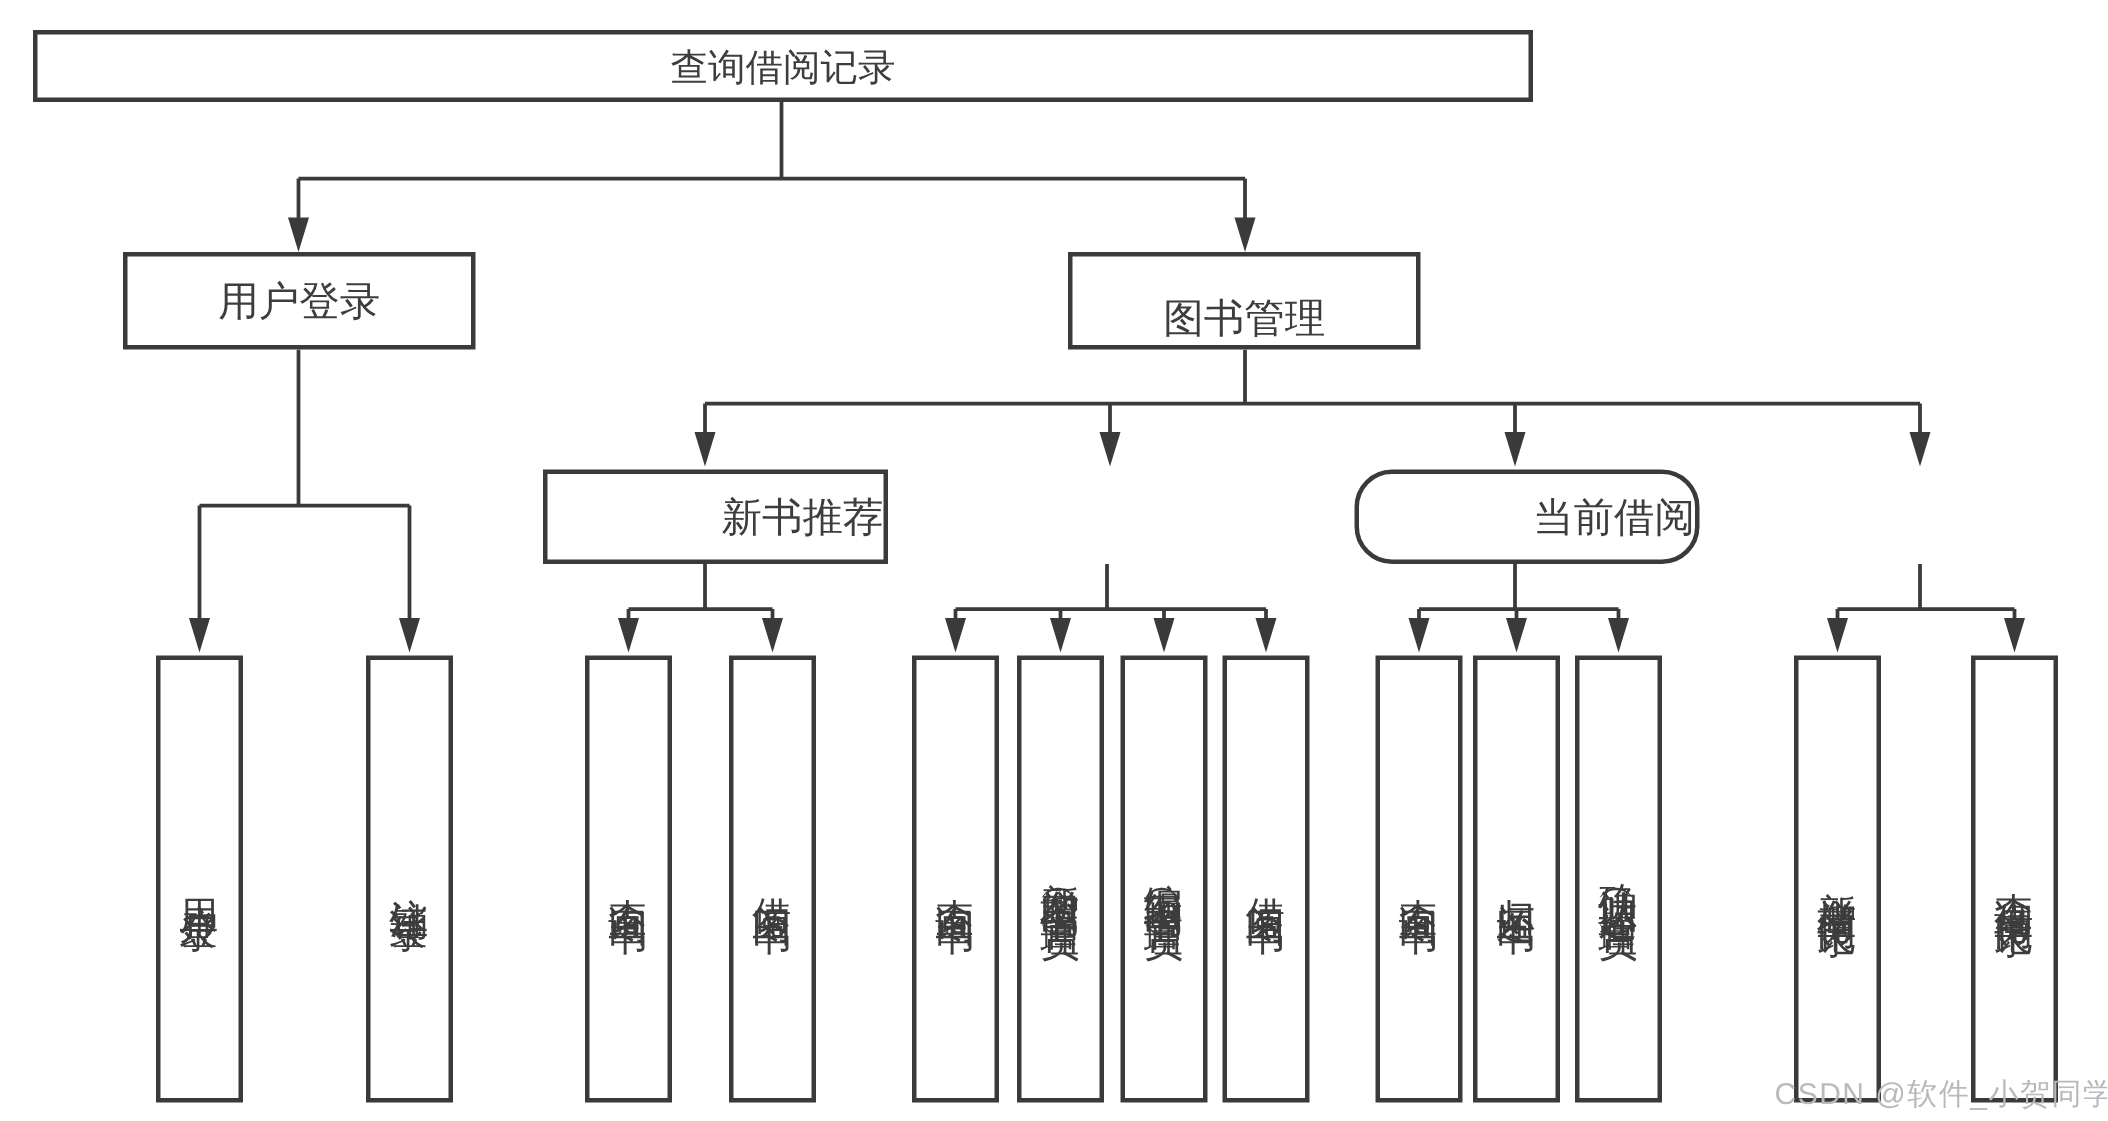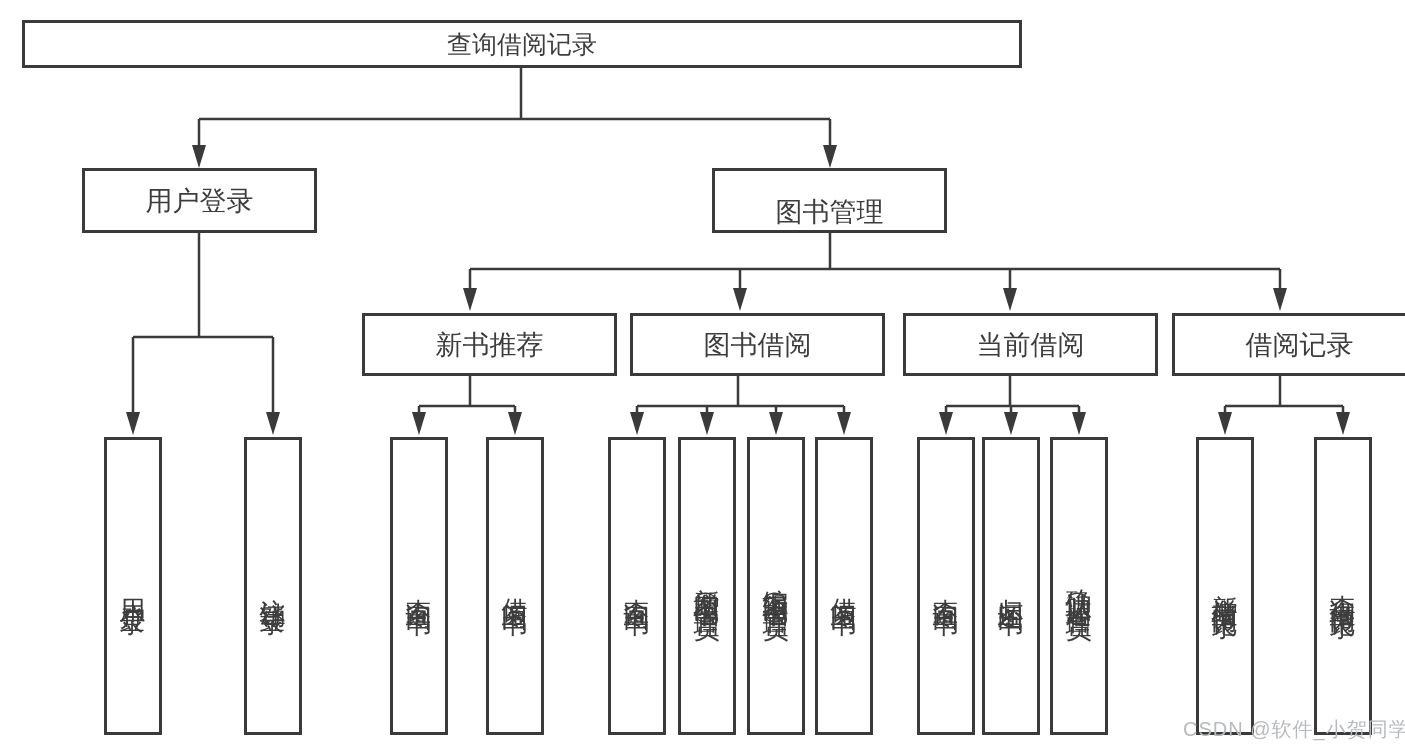--- a/index.html
+++ b/index.html
@@ -42,21 +42,21 @@
     border: 3px solid var(--line);
     display: flex;
     align-items: center;
     justify-content: center;
     color: var(--text);
     z-index: 2;
   }
 
   .root-box   { left: 22px;  top: 20px;  width: 1000px; height: 48px; font-size: 25px; }
   .branch-box { width: 235px; height: 65px; font-size: 27px; }
-  .section-box{ width: 255px; height: 63px; font-size: 27px; }
+  .section-box{ width: 230px; height: 63px; font-size: 27px; justify-content: flex-end; }
 
   .leaf {
     width: 58px;
     height: 298px;
     top: 437px;
     font-size: 26px;
   }
   .leaf .vtext {
     writing-mode: vertical-rl;
     text-orientation: mixed;
@@ -124,28 +124,22 @@
   <div class="box branch-box" style="left:82px; top:168px;">
     <span>用户登录</span>
   </div>
   <div class="box branch-box" style="left:712px; top:168px;align-items:flex-end;">
     <span>图书管理</span>
   </div>
 
   <div class="box section-box" style="left:362px; top:313px;">
     <span>新书推荐</span>
   </div>
-  <div class="box section-box" style="left:630px; top:313px;">
-    <span>图书借阅</span>
-  </div>
-  <div class="box section-box" style="left:903px; top:313px;">
+  <div class="box section-box" style="left:903px; top:313px;border-radius:25px;">
     <span>当前借阅</span>
-  </div>
-  <div class="box section-box" style="left:1172px; top:313px;">
-    <span>借阅记录</span>
   </div>
 
   <div class="box leaf" style="left:104px;">
     <span class="vtext">用户登录</span>
   </div>
   <div class="box leaf" style="left:244px;">
     <span class="vtext">注销登录</span>
   </div>
 
   <div class="box leaf" style="left:390px;">

